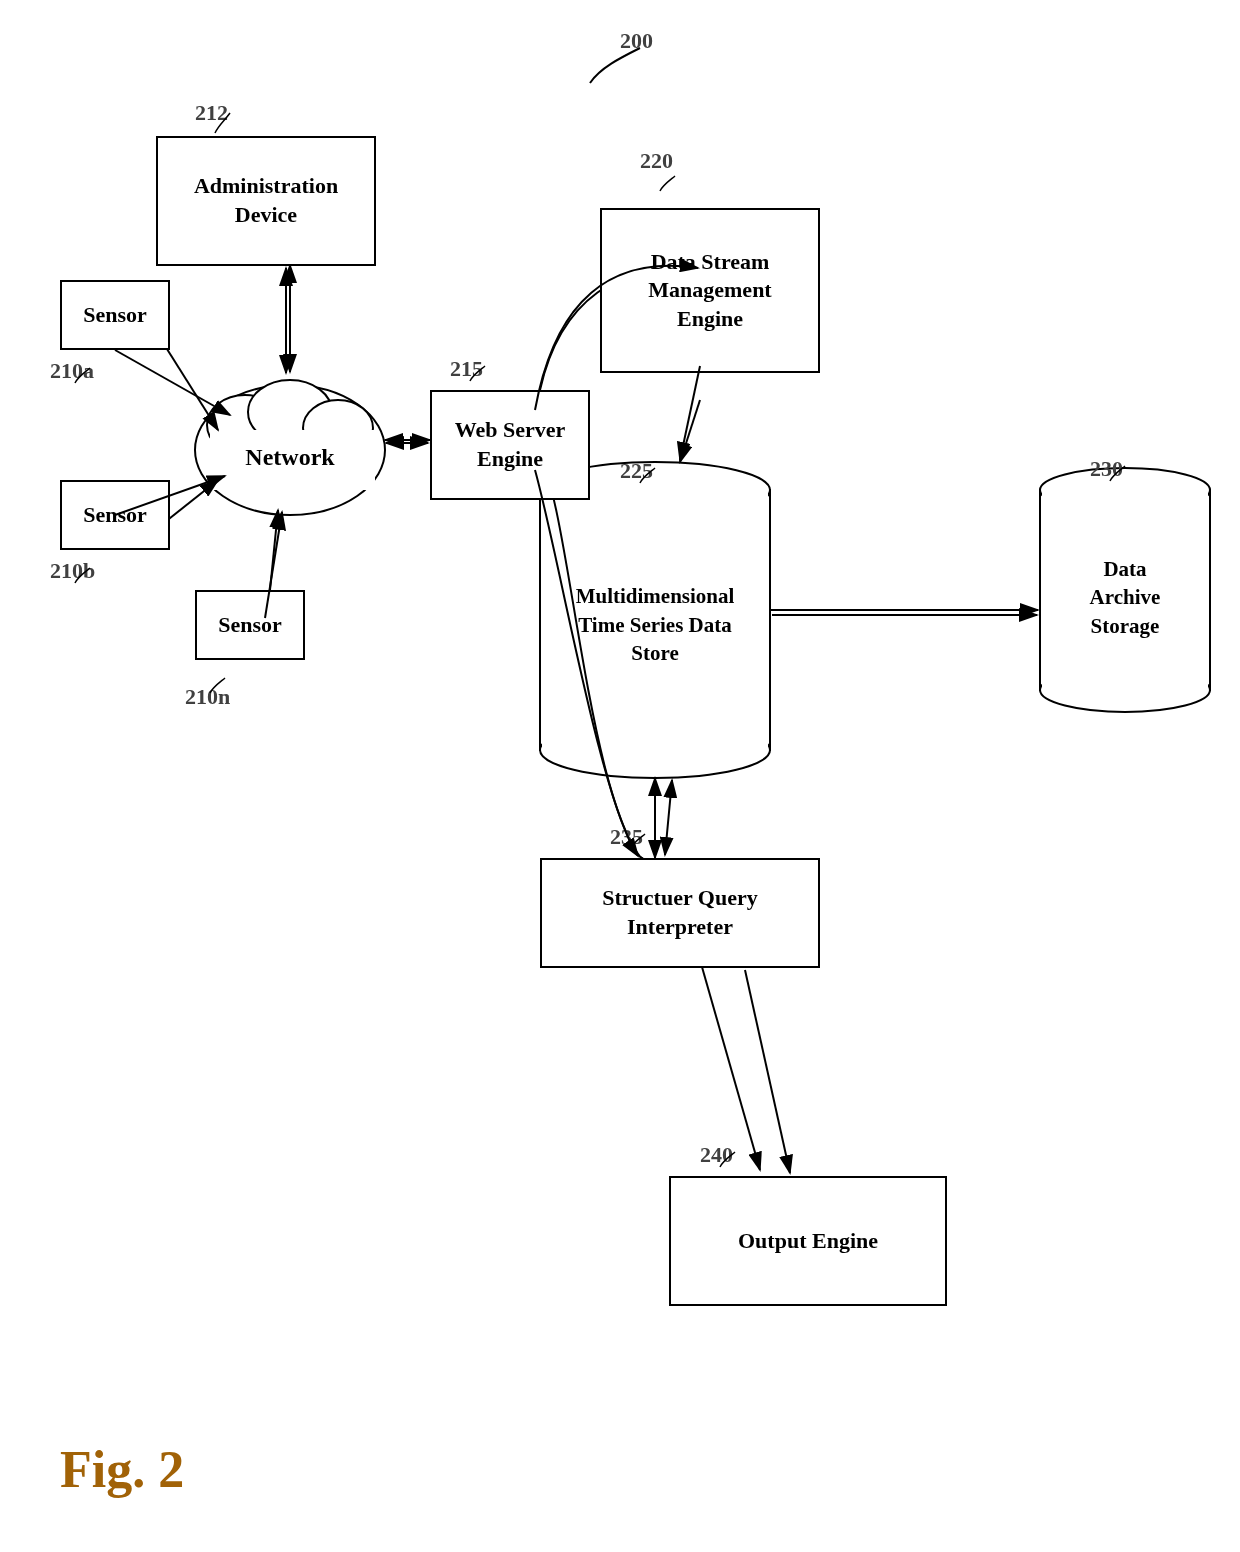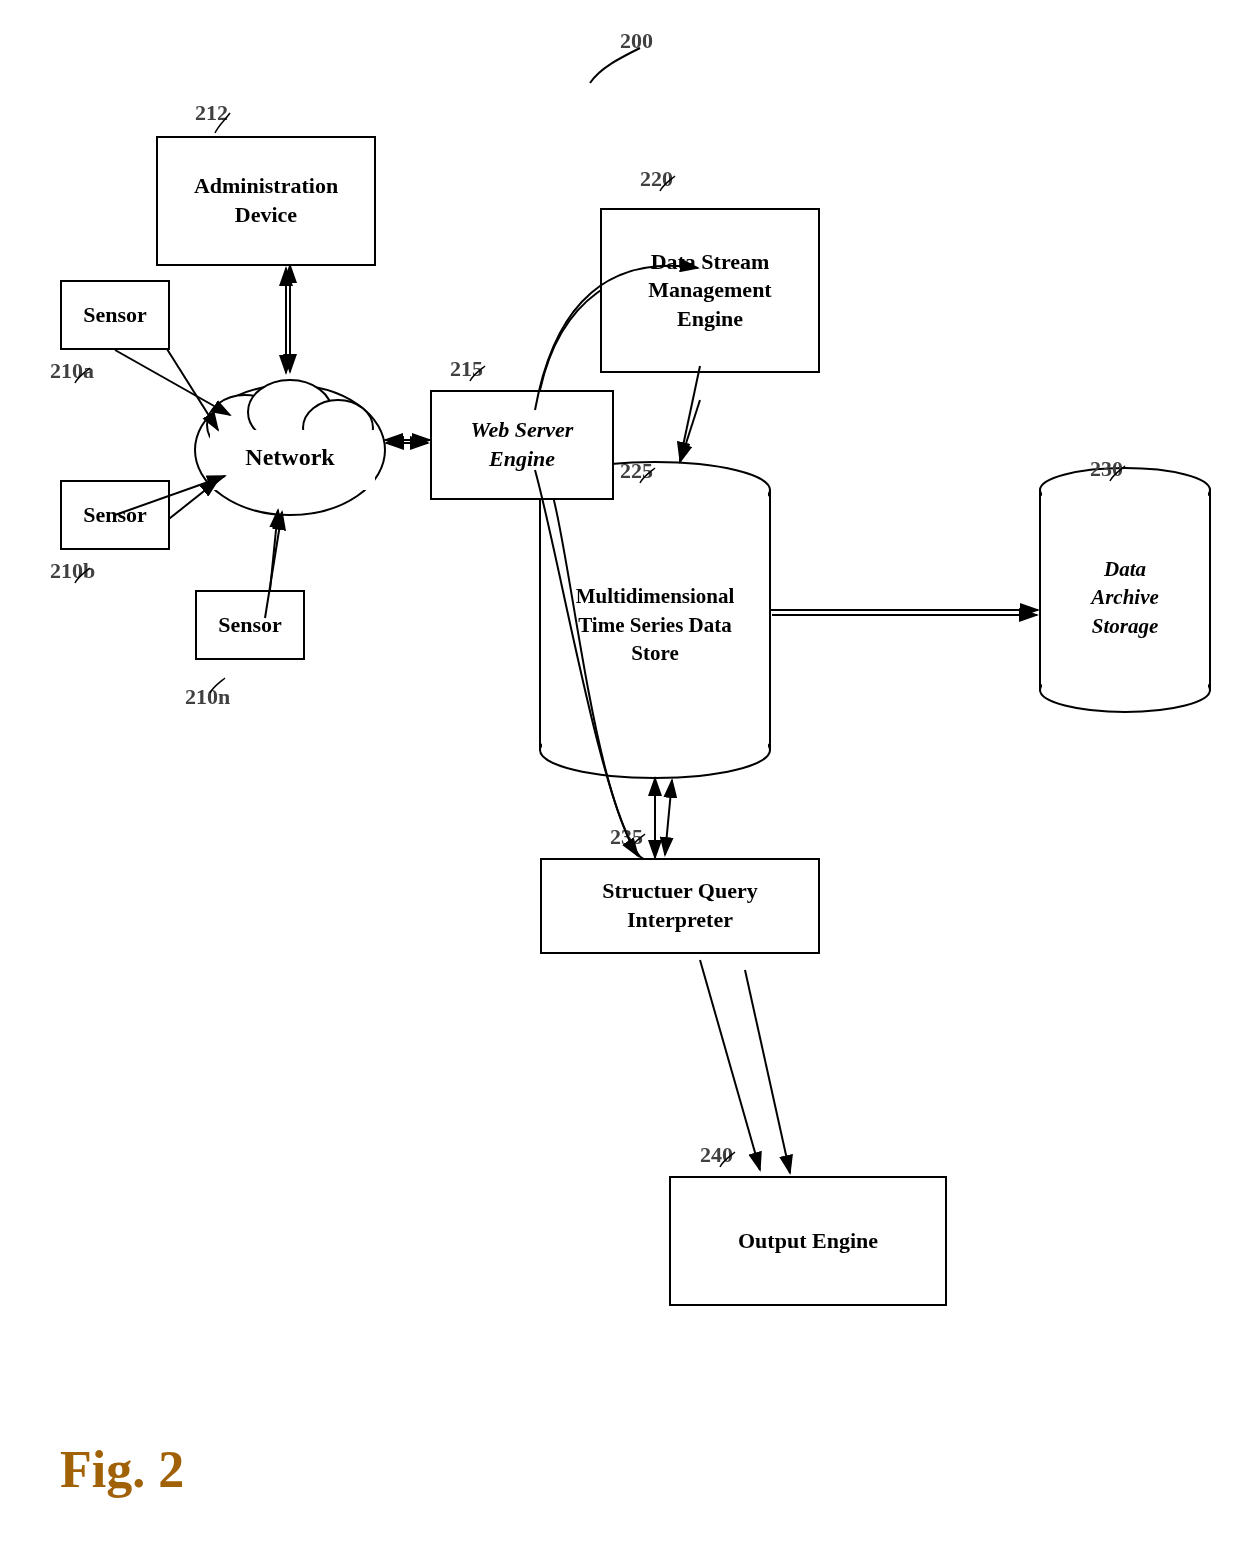--- a/index.html
+++ b/index.html
@@ -157,53 +157,53 @@
   </svg>
 
   <div class="box" style="left: 195px; top: 590px; width: 110px; height: 70px;">
     <span>Sensor</span>
   </div>
   <div class="label" style="left: 185px; top: 668px; margin-top: 16px;">210n</div>
   <svg style="position:absolute;top:675px;left:205px;width:30px;height:20px;" xmlns="http://www.w3.org/2000/svg">
     <path d="M 20 3 C 14 8 8 12 5 18" stroke="#000" stroke-width="1.5" fill="none"></path>
   </svg>
 
-  <div class="box" style="left: 430px; top: 390px; width: 184px; height: 110px; font-style: italic;">
+  <div class="box" style="left: 430px; top: 390px; width: 160px; height: 110px;">
     <span>Web Server<br>Engine</span>
   </div>
   <div class="label" style="left: 450px; top: 356px;">215</div>
   <svg style="position:absolute;top:363px;left:465px;width:30px;height:20px;" xmlns="http://www.w3.org/2000/svg">
     <path d="M 20 3 C 14 8 8 12 5 18" stroke="#000" stroke-width="1.5" fill="none"></path>
   </svg>
 
   <div class="box" style="left: 600px; top: 200px; width: 220px; height: 165px; margin-top: 8px;">
     <span>Data Stream<br>Management<br>Engine</span>
   </div>
-  <div class="label" style="left: 640px; top: 166px;">220</div>
+  <div class="label" style="left: 640px; top: 148px;">220</div>
   <svg style="position:absolute;top:173px;left:655px;width:30px;height:20px;" xmlns="http://www.w3.org/2000/svg">
     <path d="M 20 3 C 14 8 8 12 5 18" stroke="#000" stroke-width="1.5" fill="none"></path>
   </svg>
 
   <div style="position:absolute; left:540px; top:500px; width:230px; height:250px; display:flex; align-items:center; justify-content:center; text-align:center; font-size:21px; font-weight:bold; line-height:1.35; pointer-events:none;">
     Multidimensional<br>Time Series Data<br>Store
   </div>
   <div class="label" style="left: 620px; top: 458px;">225</div>
   <svg style="position:absolute;top:465px;left:635px;width:30px;height:20px;" xmlns="http://www.w3.org/2000/svg">
     <path d="M 20 3 C 14 8 8 12 5 18" stroke="#000" stroke-width="1.5" fill="none"></path>
   </svg>
 
-  <div style="position:absolute; left:1040px; top:500px; width:170px; height:195px; display:flex; align-items:center; justify-content:center; text-align:center; font-size:21px; font-weight:bold; line-height:1.35; pointer-events:none;font-style:italic;">
+  <div style="position:absolute; left:1040px; top:500px; width:170px; height:195px; display:flex; align-items:center; justify-content:center; text-align:center; font-size:21px; font-weight:bold; line-height:1.35; pointer-events:none;">
     Data<br>Archive<br>Storage
   </div>
   <div class="label" style="left: 1090px; top: 456px;">230</div>
   <svg style="position:absolute;top:463px;left:1105px;width:30px;height:20px;" xmlns="http://www.w3.org/2000/svg">
     <path d="M 20 3 C 14 8 8 12 5 18" stroke="#000" stroke-width="1.5" fill="none"></path>
   </svg>
 
-  <div class="box" style="left: 540px; top: 858px; width: 280px; height: 96px;">
+  <div class="box" style="left: 540px; top: 858px; width: 280px; height: 110px;">
     <span>Structuer Query<br>Interpreter</span>
   </div>
   <div class="label" style="left: 610px; top: 824px; text-align: right;">235</div>
   <svg style="position:absolute;top:831px;left:625px;width:30px;height:20px;" xmlns="http://www.w3.org/2000/svg">
     <path d="M 20 3 C 14 8 8 12 5 18" stroke="#000" stroke-width="1.5" fill="none"></path>
   </svg>
 
   <div class="box" style="left: 669px; top: 1176px; width: 278px; height: 130px;">
     <span>Output Engine</span>
   </div>

